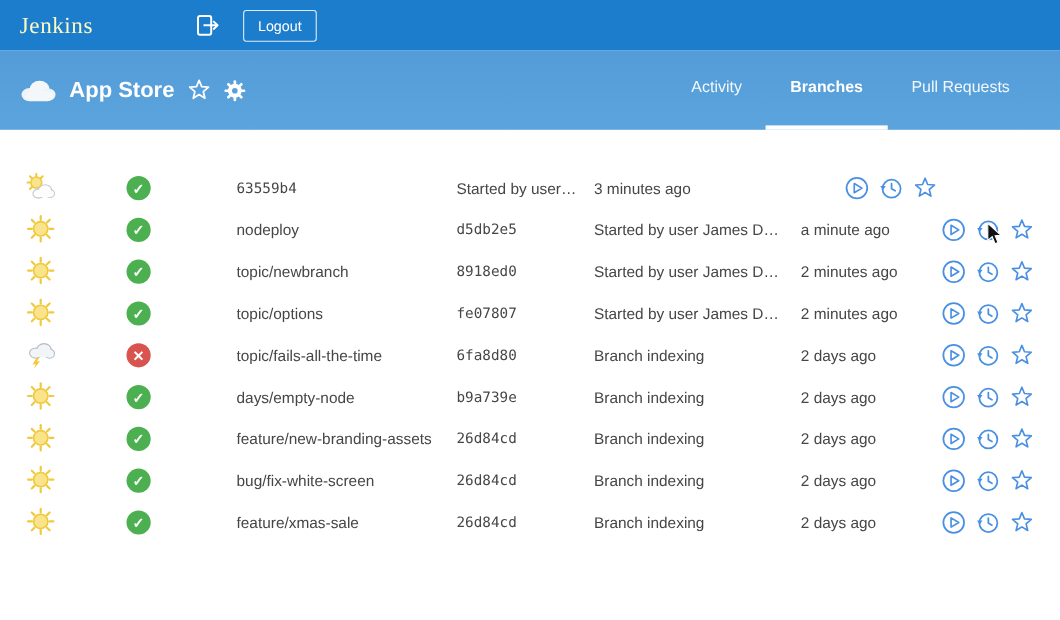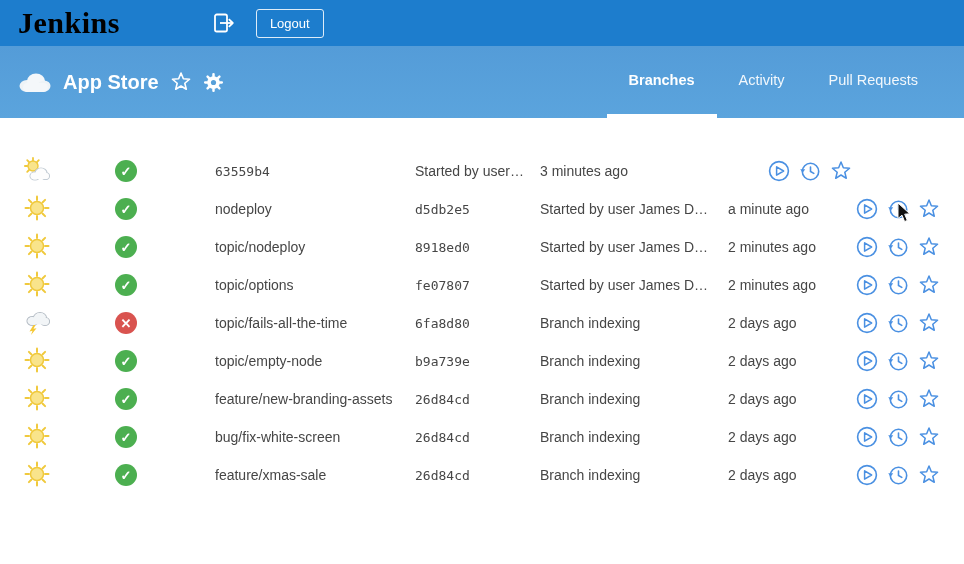--- a/index.html
+++ b/index.html
@@ -8,22 +8,22 @@
     font-family: "Liberation Sans", sans-serif;
     background:#fff; color:#444; position:relative; overflow:hidden;
   }
 
   
   .topnav {
     height:46px; background:#1d7dcd; display:flex; align-items:center;
     padding:0 19px 0 18px;
   }
   .brand {
-    font-family:"Liberation Serif", serif; font-weight:bold;
-    font-size:30px; color:#000000; letter-spacing:.5px; cursor:pointer;
+    font-family:"Liberation Serif", serif; font-weight:normal;
+    font-size:21px; color:#fef9c3; letter-spacing:.5px; cursor:pointer;
   }
   .topnav-links { margin-left:auto; display:flex; gap:42px; }
   .topnav-link { color:#fff; font-size:14.5px; cursor:pointer; text-decoration:none; }
   .exit-icon { margin-left:92px; display:flex; align-items:center; cursor:pointer; }
   .logout-btn {
     margin-left:20px; background:transparent; border:1px solid rgba(255,255,255,.85);
     color:#fff; font-size:13px; font-family:inherit; padding:6px 13px;
     border-radius:3px; cursor:pointer;
   }
 
@@ -116,22 +116,22 @@
           <rect x="9.7" y="1" width="2.6" height="5" rx="1.2" transform="rotate(225 11 11)"></rect>
           <rect x="9.7" y="1" width="2.6" height="5" rx="1.2" transform="rotate(270 11 11)"></rect>
           <rect x="9.7" y="1" width="2.6" height="5" rx="1.2" transform="rotate(315 11 11)"></rect>
           <circle cx="11" cy="11" r="6.6"></circle>
         </g>
         <circle cx="11" cy="11" r="2.7" fill="#57a0d9"></circle>
       </svg>
     </span>
   </div>
   <nav class="tabs">
+      <a class="tab">Activity</a>
       <a class="tab active">Branches</a>
-      <a class="tab">Activity</a>
       <a class="tab">Pull Requests</a>
     </nav>
 </div>
 
 <main class="content">
   <div id="tbody">
   <div class="grid-row trow">
     <div class="cell-health">
       <span class="health-icon health-partly-cloudy">
 
@@ -250,21 +250,21 @@
                 <line x1="18.7" y1="7.3" x2="21.1" y2="4.9"></line>
           </g>
           <circle cx="13" cy="13" r="6.5" fill="#f9e48b" stroke="#f0c93c" stroke-width="1.5"></circle>
         </svg>
 
       </span>
     </div>
     <div class="cell-status">
       <span class="status-icon success">✓</span>
     </div>
-    <div class="cell-branch">topic/nodeploy</div>
+    <div class="cell-branch">topic/newbranch</div>
     <div class="cell-commit">8918ed0</div>
     <div class="cell-message">Started by user James Dum…</div>
     <div class="cell-completed">2 minutes ago</div>
     <div class="actions">
       <span class="action-btn">
         <svg width="22" height="22" viewBox="0 0 22 22">
           <circle cx="11" cy="11" r="9.4" fill="none" stroke="#4a90e2" stroke-width="1.6"></circle>
           <path d="M8.6 6.8 L15.6 11 L8.6 15.2 Z" fill="none" stroke="#4a90e2" stroke-width="1.5" stroke-linejoin="round"></path>
         </svg>
       </span>
@@ -395,21 +395,21 @@
                 <line x1="18.7" y1="7.3" x2="21.1" y2="4.9"></line>
           </g>
           <circle cx="13" cy="13" r="6.5" fill="#f9e48b" stroke="#f0c93c" stroke-width="1.5"></circle>
         </svg>
 
       </span>
     </div>
     <div class="cell-status">
       <span class="status-icon success">✓</span>
     </div>
-    <div class="cell-branch">topic/empty-node</div>
+    <div class="cell-branch">days/empty-node</div>
     <div class="cell-commit">b9a739e</div>
     <div class="cell-message">Branch indexing</div>
     <div class="cell-completed">2 days ago</div>
     <div class="actions">
       <span class="action-btn">
         <svg width="22" height="22" viewBox="0 0 22 22">
           <circle cx="11" cy="11" r="9.4" fill="none" stroke="#4a90e2" stroke-width="1.6"></circle>
           <path d="M8.6 6.8 L15.6 11 L8.6 15.2 Z" fill="none" stroke="#4a90e2" stroke-width="1.5" stroke-linejoin="round"></path>
         </svg>
       </span>

